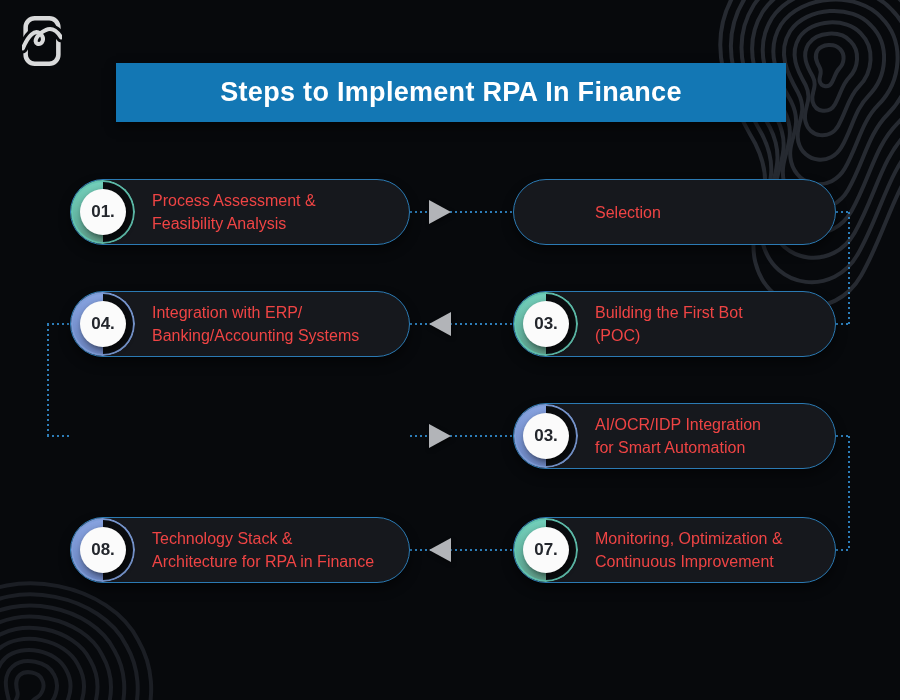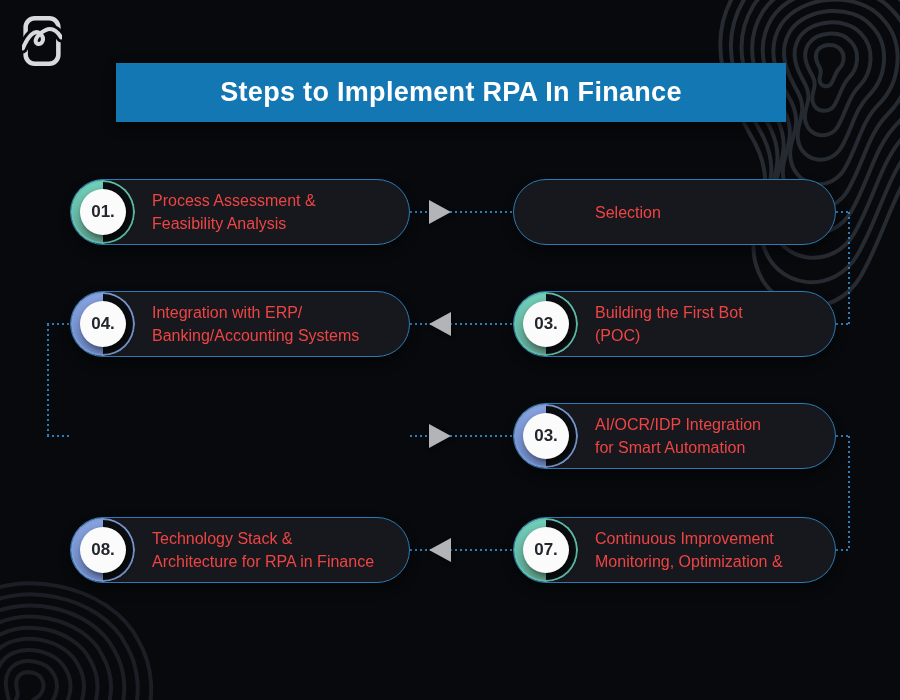--- a/index.html
+++ b/index.html
@@ -200,18 +200,18 @@
       <span>Technology Stack &amp;</span>
       <span>Architecture for RPA in Finance</span>
     </div>
   </div>
 
   <div class="pill row4 colR">
     <div class="badge teal">
       <div class="badge-num">07.</div>
     </div>
     <div class="pill-text">
+      <span>Monitoring, Optimization &amp;</span>
       <span>Continuous Improvement</span>
-      <span>Monitoring, Optimization &amp;</span>
     </div>
   </div>
 
 </div>
 
 </body></html>

